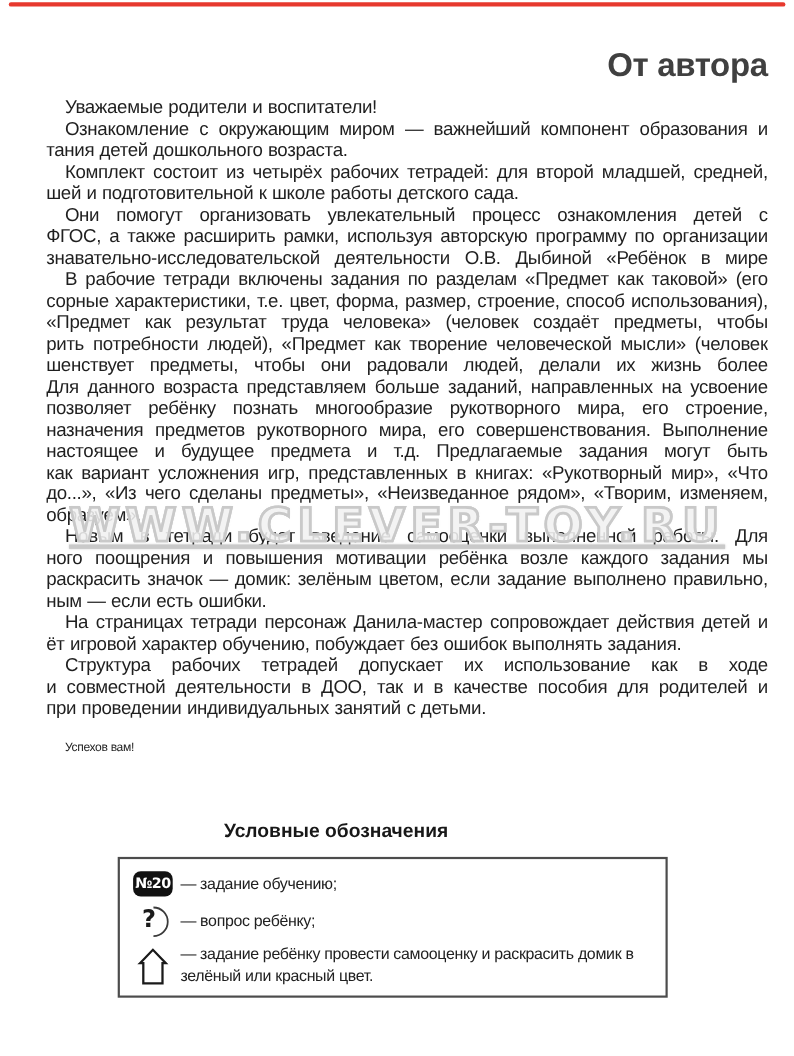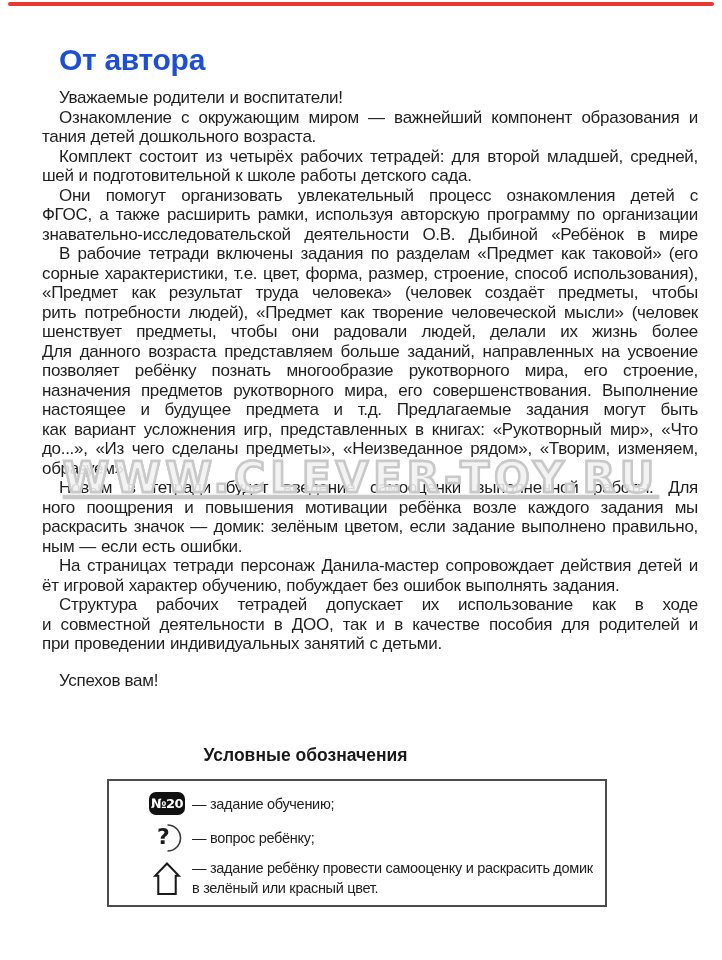--- a/index.html
+++ b/index.html
@@ -24,42 +24,43 @@
     position: absolute;
     left: 42px; top: 42px;
     width: 656px;
   }
   .page-title {
     margin: 0 0 10px 17px;
     font-size: 30px;
     line-height: 36px;
     font-weight: bold;
     letter-spacing: -0.3px;
-    color: #1d4ed8;
+    color: #404040;
+    text-align: right;
   }
   .body-text {
     font-size: 17px;
     letter-spacing: -0.3px;
     line-height: 19.5px;
     word-spacing: 0.5px;
   }
   .paragraph { margin: 0; }
   .line {
     height: 19.5px;
     overflow: hidden;
     text-align: justify;
     text-align-last: justify;
     white-space: normal;
   }
   .line.last { text-align-last: left; }
   .line.first { text-indent: 17px; }
   .closing {
     margin: 17px 0 0 0;
     padding-left: 17px;
-    font-size: 17px;
+    font-size: 11px;
     letter-spacing: -0.3px;
     line-height: 19.5px;
   }
   .watermark {
     position: absolute;
     top: 453px; left: 0;
     width: 722px;
     text-align: center;
     white-space: nowrap;
     font-family: "DejaVu Sans", sans-serif;
@@ -86,21 +87,21 @@
   }
   .legend-box {
     position: absolute;
     left: 107px; top: 779px;
     width: 500px; height: 128px;
     box-sizing: border-box;
     border: 2px solid var(--legend-box-border, #4c4c4c);
     background: #ffffff;
     padding: 11px 12px 0 12px;
   }
-  .legend-row { display: flex; align-items: center; margin-left: 28px; }
+  .legend-row { display: flex; align-items: center; }
   .legend-row.r1 { margin-bottom: 8px; }
   .legend-row.r2 { margin-bottom: 5px; }
   .icon-cell {
     flex: 0 0 36px;
     width: 36px;
     display: flex;
     justify-content: center;
     align-items: center;
   }
   .legend-label {

